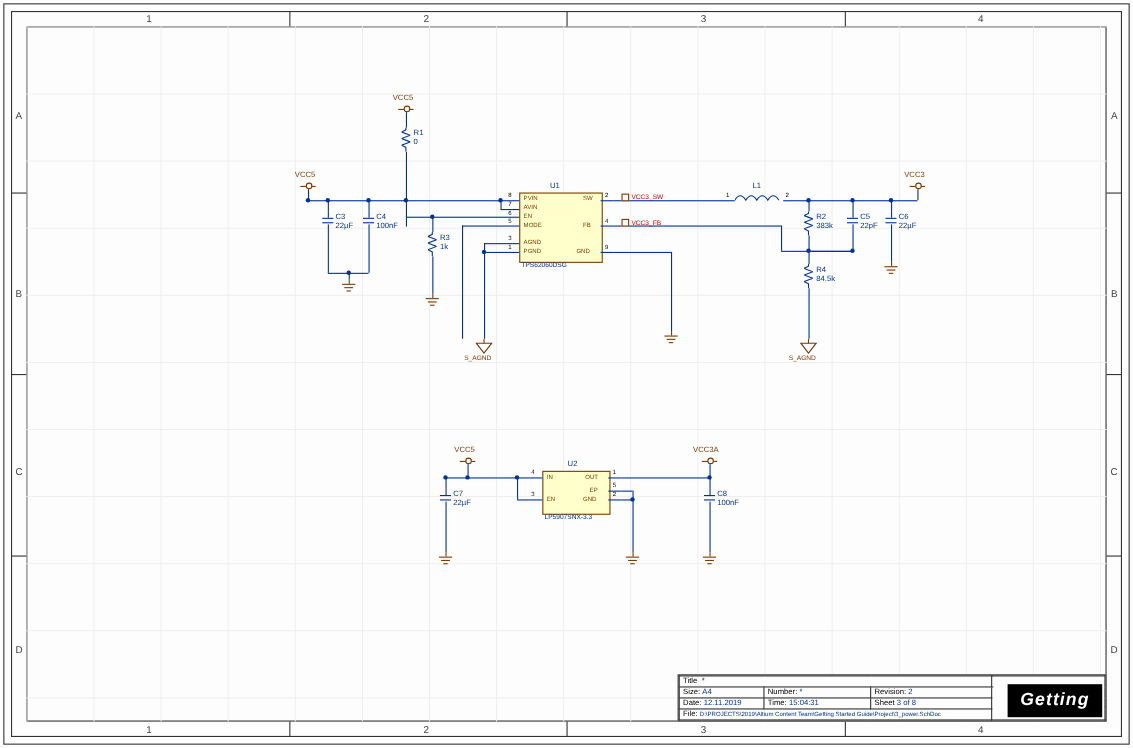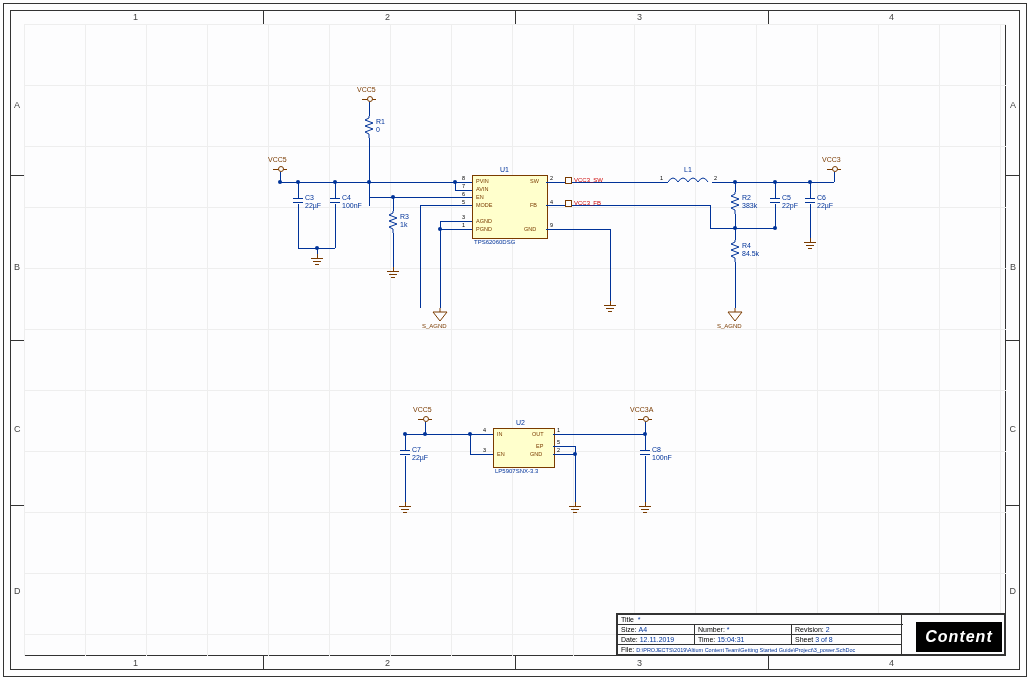--- a/index.html
+++ b/index.html
@@ -450,15 +450,15 @@
         <td><span class="lab">Time:</span>&nbsp;<span class="val">15:04:31</span></td>
         <td colspan="2"><span class="lab">Sheet</span>&nbsp;<span class="val">3   of   8</span></td>
       </tr>
       <tr>
             <td colspan="4"><span class="lab">File:</span>&nbsp;<span class="val tiny">D:\PROJECTS\2019\Altium Content Team\Getting Started Guide\Project\3_power.SchDoc</span></td>
           </tr>
     </tbody>
       </table>
   </div>
   <div class="logo">
-      <span>Content</span>
+      <span>Getting</span>
     </div>
 </div>
 
 </body></html>

